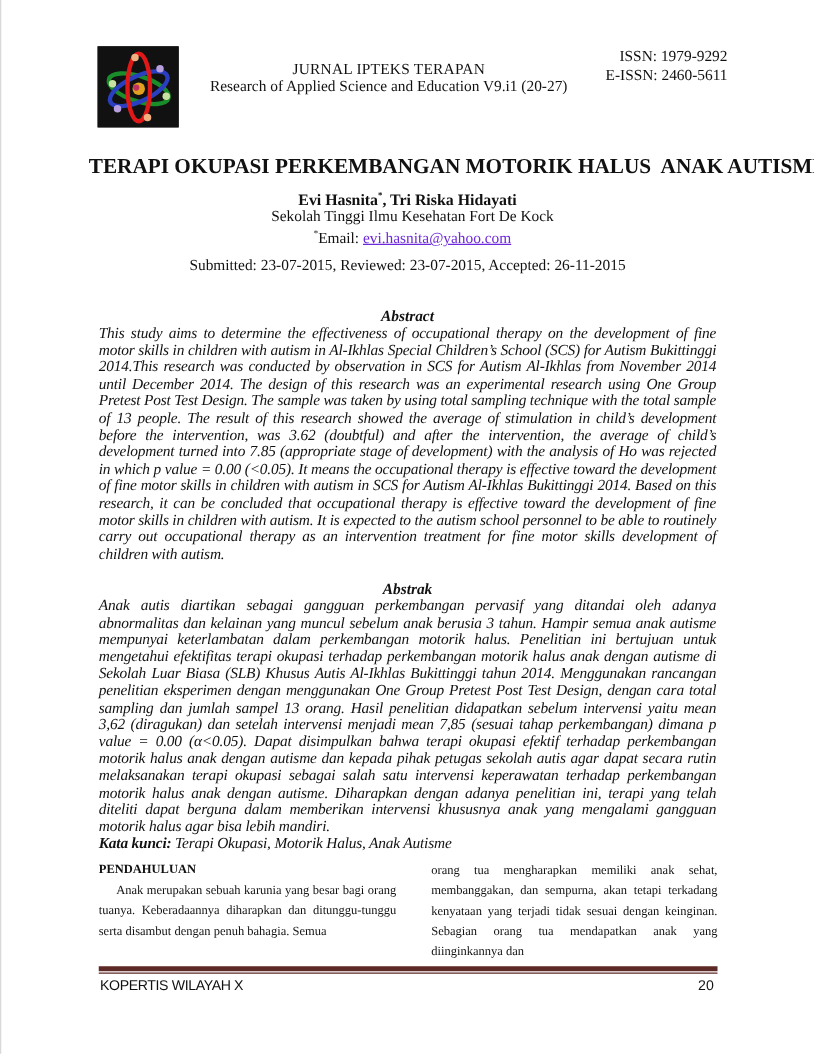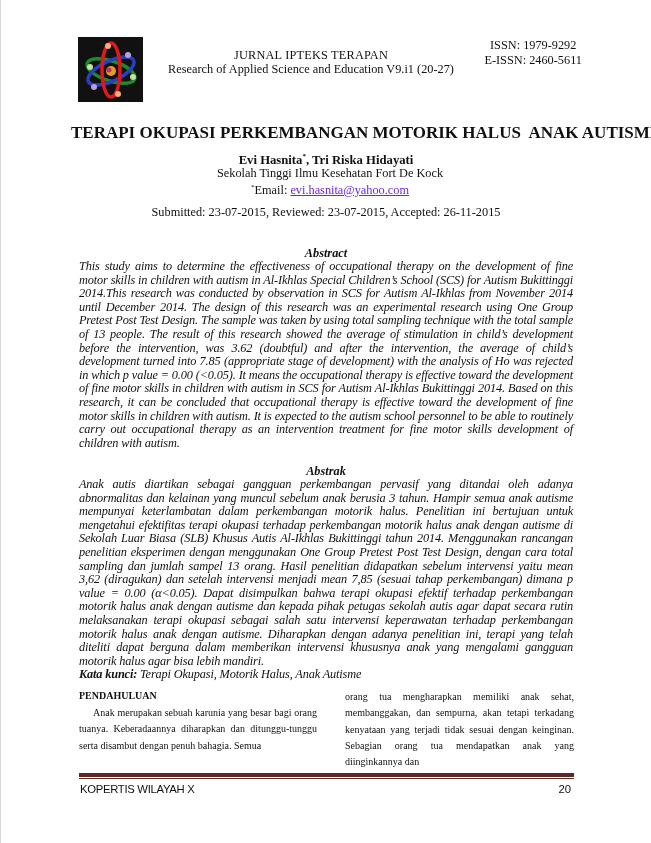--- a/index.html
+++ b/index.html
@@ -5,21 +5,21 @@
   html, body { margin: 0; padding: 0; }
   body {
     width: 651px; height: 843px; background: #ffffff; position: relative; overflow: hidden;
     font-family: "Liberation Serif", "DejaVu Serif", serif; color: #111;
     border-left: 1px solid #d8d8d8; box-sizing: border-box;
   }
   .logo { position: absolute; left: 77px; top: 37px; width: 65px; height: 65px; background: #111; }
   .logo svg { width: 65px; height: 65px; display: block; }
   .journal { position: absolute; left: 190px; top: 48px; width: 240px; text-align: center; font-size: 12.3px; line-height: 14px; }
   .journal .jname { letter-spacing: 0.2px; }
-  .issn { position: absolute; right: 69px; top: 38px; text-align: center; font-size: 12.3px; line-height: 15px; }
+  .issn { position: absolute; right: 69px; top: 38px; text-align: right; font-size: 12.3px; line-height: 15px; }
   .title { position: absolute; left: 70px; width: 510px; top: 123px; text-align: center; font-weight: bold; font-size: 17px; white-space: pre; }
   .authors { position: absolute; left: 70px; width: 510px; top: 152px; text-align: center; font-weight: bold; font-size: 12.7px; }
   .authors sup { font-size: 7px; vertical-align: 6px; }
   .affil { position: absolute; left: 74px; width: 510px; top: 166px; text-align: center; font-size: 12.3px; line-height: 14px; }
   .affil sup { font-size: 7px; vertical-align: 5px; }
   a { color: #6d28d9; text-decoration: underline; }
   .dates { position: absolute; left: 70px; width: 510px; top: 205px; text-align: center; font-size: 12.3px; line-height: 14px; }
   .abs-head { position: absolute; left: 70px; width: 510px; text-align: center; font-weight: bold; font-style: italic; font-size: 12.3px; }
   .abs-body { position: absolute; left: 78px; width: 494px; font-style: italic; font-size: 12.3px; line-height: 13.6px; text-align: justify; letter-spacing: -0.15px; }
   .kw { font-style: normal; }

